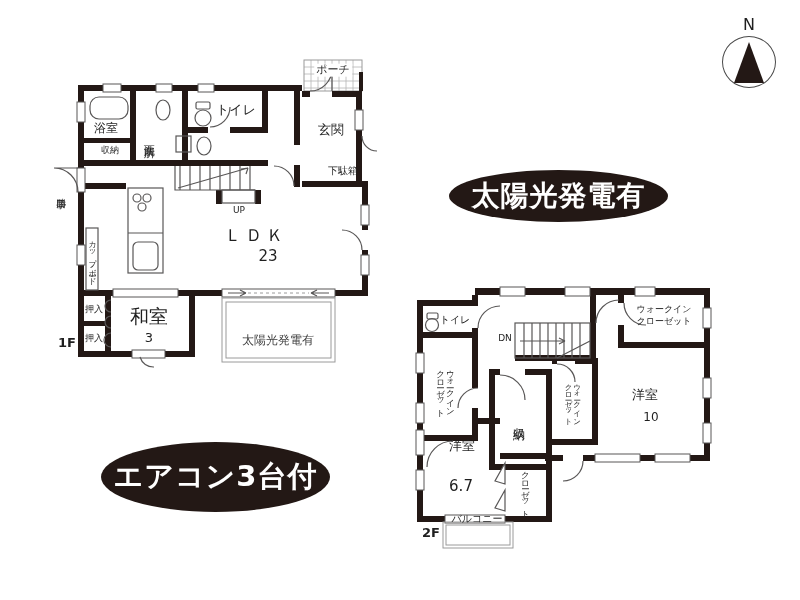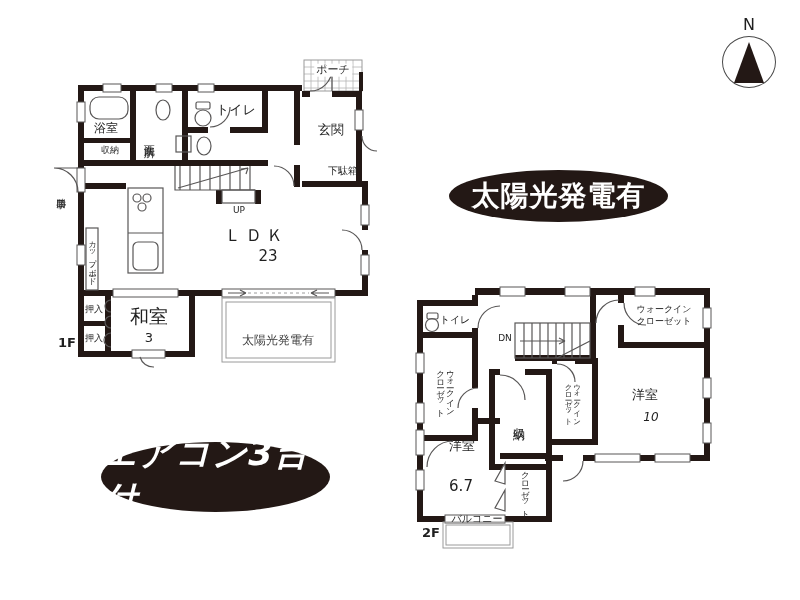--- a/index.html
+++ b/index.html
@@ -209,30 +209,30 @@
     <span class="lbl" style="left:50px;top:37px;font-size:10px;">トイレ</span>
     <span class="vlbl" style="left:40px;top:105px;font-size:8.5px;letter-spacing:0;">ウォークイン
 クローゼット</span>
     <span class="lbl" style="left:100px;top:55px;font-size:9px;">DN</span>
     <span class="vlbl" style="left:113px;top:136px;font-size:12px;">収納</span>
     <span class="vlbl" style="left:167px;top:117px;font-size:7.5px;letter-spacing:0;">ウォークイン
 クローゼット</span>
     <span class="mlbl" style="left:259px;top:33px;font-size:9px;line-height:1.3;">ウォークイン
 クローゼット</span>
     <span class="lbl" style="left:240px;top:112px;font-size:13px;">洋室</span>
-    <span class="lbl" style="left:246px;top:135px;font-size:12px;font-style:italic;">10</span>
+    <span class="lbl" style="left:246px;top:135px;font-size:12px;">10</span>
     <span class="lbl" style="left:57px;top:163px;font-size:13px;">洋室</span>
     <span class="lbl" style="left:56px;top:204px;font-size:15px;">6.7</span>
     <span class="vlbl" style="left:120px;top:206px;font-size:8.5px;letter-spacing:0;">クローゼット</span>
     <span class="lbl" style="left:72px;top:236px;font-size:10px;">バルコニー</span>
     <span class="lbl floorlbl" style="left:17px;top:250px;font-size:13px;">2F</span>
   </div>
 
   <div class="badge" style="left:449px;top:170px;width:219px;height:52px;font-size:28px;">太陽光発電有</div>
-  <div class="badge" style="left:101px;top:442px;width:229px;height:70px;font-size:35px;font-style:italic;">エアコン3台付</div>
+  <div class="badge" style="left:101px;top:442px;width:229px;height:70px;font-size:29px;">エアコン3台付</div>
 
   <div id="compass">
     <span class="n">N</span>
     <div class="ring">
       <div class="needle"></div>
     </div>
   </div>
 
 </div>
 

